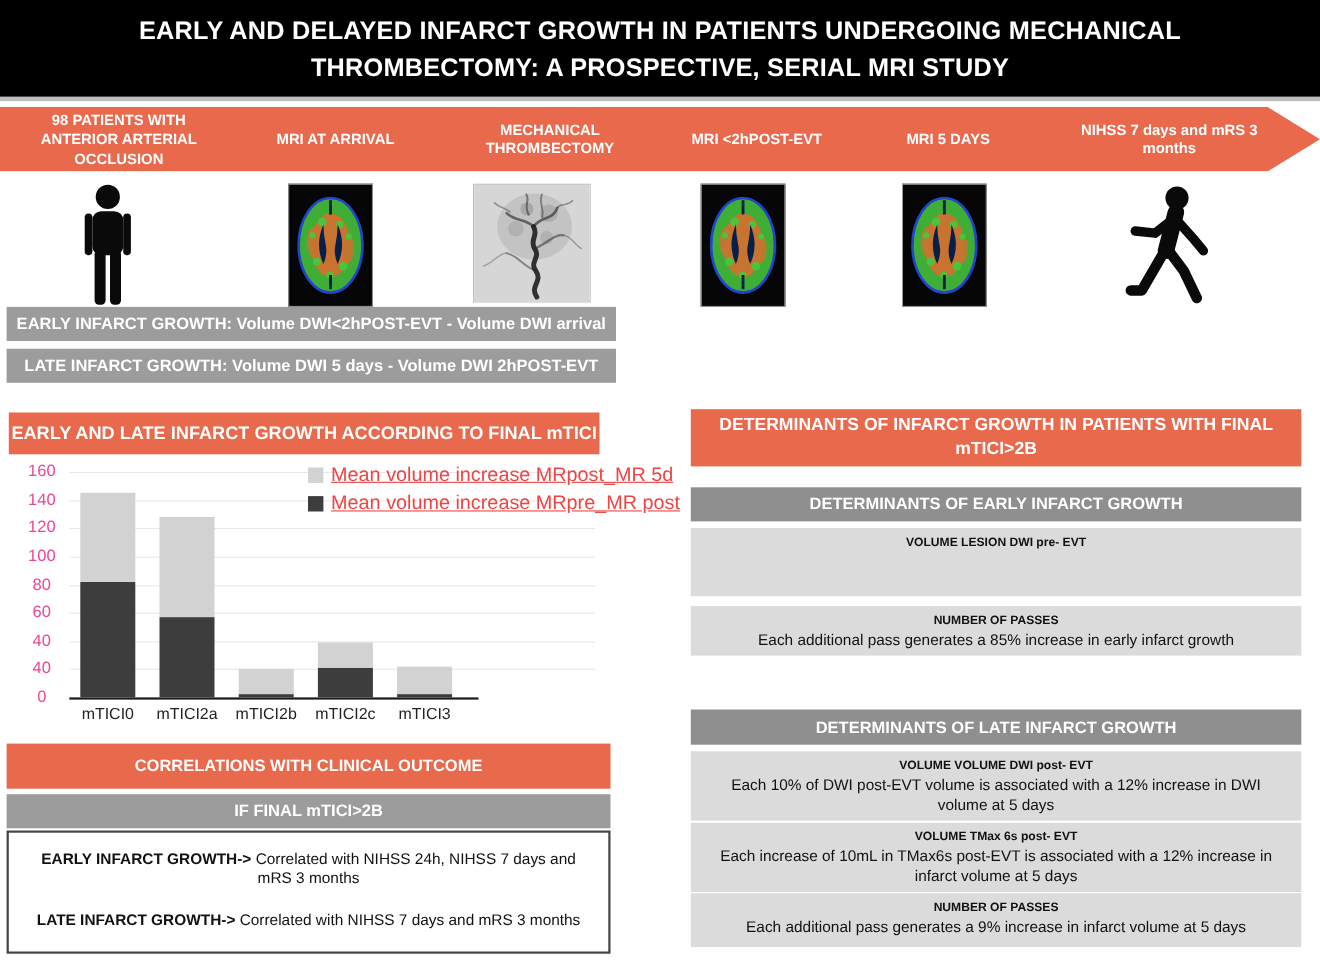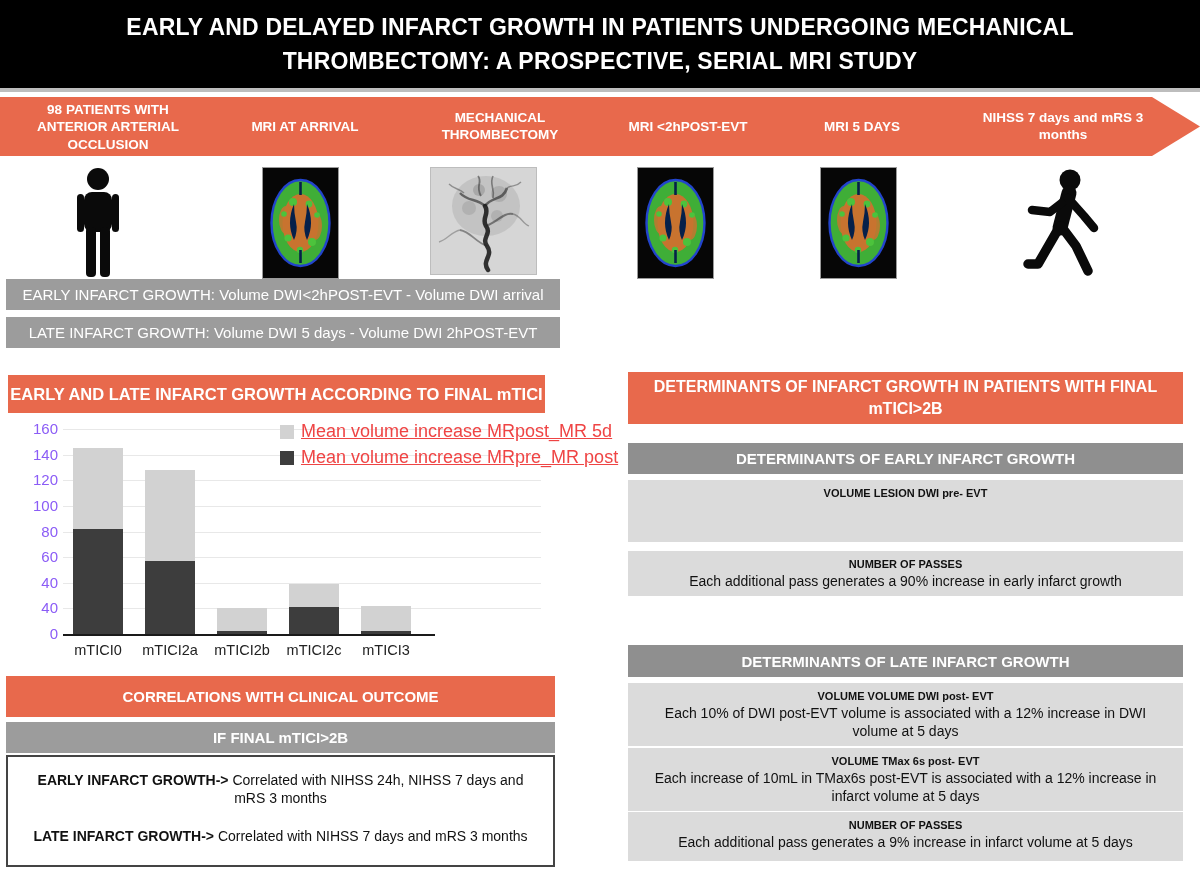--- a/index.html
+++ b/index.html
@@ -18,30 +18,30 @@
           clip-path:polygon(0 0,96% 0,100% 50%,96% 100%,0 100%);}
   .banner-label{position:absolute;top:50%;transform:translate(-50%,-50%);
                 color:#ffffff;font-weight:bold;font-size:13.5px;line-height:1.3;text-align:center;}
 
   
   .icon-black{fill:#0a0a0a;stroke:none;}
   .brain-img{border:1px solid #9a9a9a;background:#000;}
   .angio-img{border:1px solid #bdbdbd;}
 
   
-  .def-bar{left:6px;width:554px;height:31px;background:#9C9C9C;color:#ffffff;font-weight:normal;
+  .def-bar{left:6px;width:554px;height:31px;background:#9C9C9C;color:#ffffff;font-weight:bold;
            font-size:15px;display:flex;align-items:center;justify-content:center;text-align:center;}
 
   
   .orange-header{background:#E8694C;color:#ffffff;font-weight:bold;text-align:center;
                  display:flex;align-items:center;justify-content:center;}
 
   
   .chart{left:18px;top:417px;width:540px;height:250px;}
-  .tick-label{position:absolute;left:0;width:40px;text-align:right;font-size:15px;color:#8b5cf6;}
+  .tick-label{position:absolute;left:0;width:40px;text-align:center;font-size:15px;color:#ec4899;}
   .grid-line{position:absolute;height:1px;background:#e8e8e8;}
   .axis-line{position:absolute;height:2px;background:#1a1a1a;}
   .bar-seg{position:absolute;}
   .cat-label{position:absolute;transform:translateX(-50%);font-size:14.5px;color:#222;white-space:nowrap;}
   .legend{position:absolute;left:262px;top:4px;}
   .legend-row{display:flex;align-items:center;margin-bottom:5px;}
   .legend-swatch{width:14px;height:14px;margin-right:7px;flex:none;}
   .legend-text{font-size:18px;color:#ef4444;white-space:nowrap;text-decoration:underline;}
 
   
@@ -213,21 +213,21 @@
   <div class="abs orange-header det-title">DETERMINANTS OF INFARCT GROWTH IN PATIENTS WITH FINAL mTICI&gt;2B</div>
 
   <div class="abs gray-header" style="top:443px;height:31px;">DETERMINANTS OF EARLY INFARCT GROWTH</div>
 
   <div class="abs light-box" style="top:480px;min-height:62px;">
     <div class="box-title">VOLUME LESION DWI pre- EVT</div>
   </div>
 
   <div class="abs light-box" style="top:551px;min-height:45px;">
     <div class="box-title">NUMBER OF PASSES</div>
-    <div>Each additional pass generates a 90% increase in early infarct growth</div>
+    <div>Each additional pass generates a 85% increase in early infarct growth</div>
   </div>
 
   <div class="abs gray-header" style="top:645px;height:32px;">DETERMINANTS OF LATE INFARCT GROWTH</div>
 
   <div class="abs light-box" style="top:683px;min-height:59px;">
     <div class="box-title">VOLUME VOLUME DWI post- EVT</div>
     <div>Each 10% of DWI post-EVT volume is associated with a 12% increase in DWI volume at 5 days</div>
   </div>
 
   <div class="abs light-box" style="top:748px;min-height:58px;">

